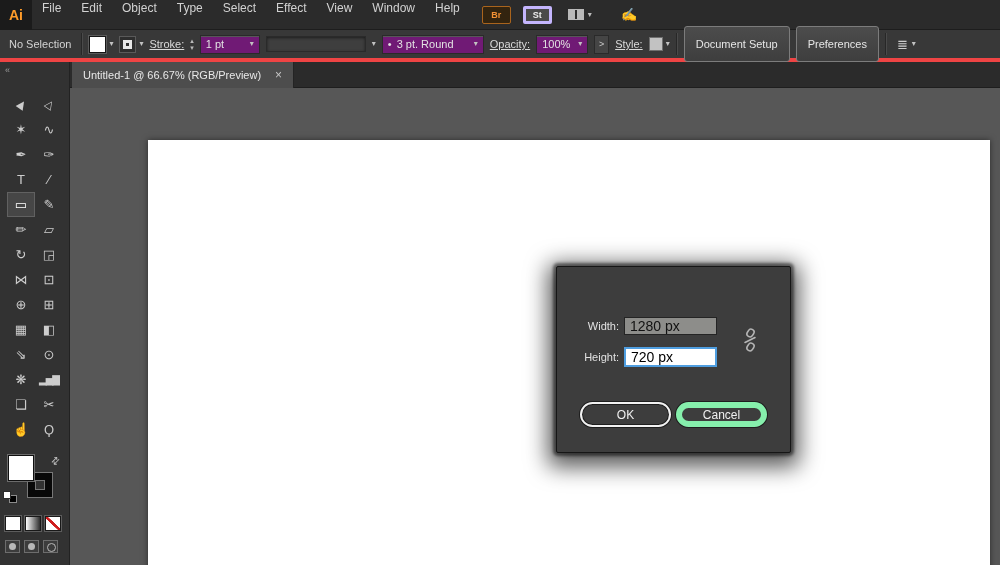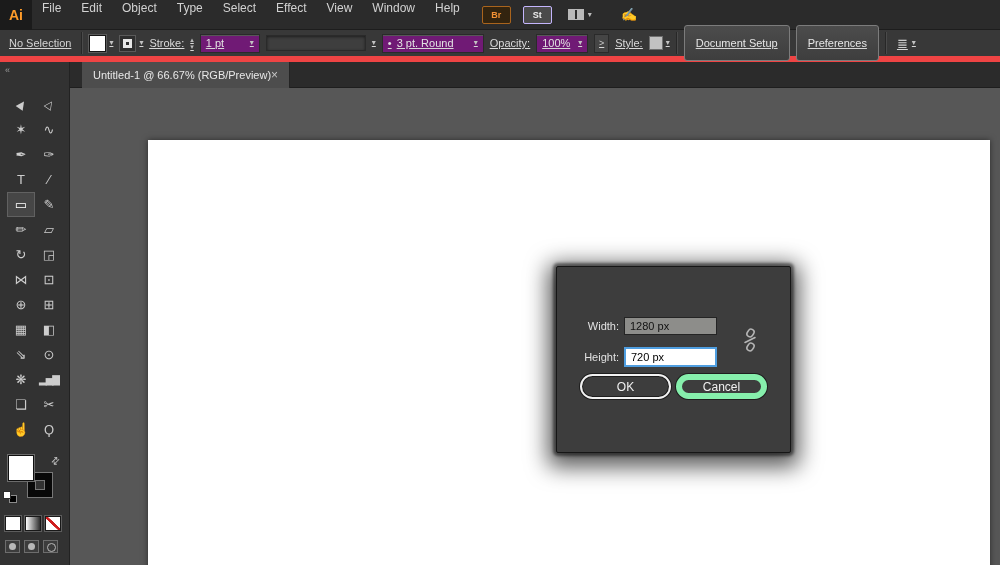--- a/index.html
+++ b/index.html
@@ -14,30 +14,30 @@
   
   .menubar { position:absolute; top:0; left:0; right:0; height:30px;
     background:#2b2b2b; border-bottom:1px solid #1d1d1d;
     display:flex; align-items:center; }
   .logo { width:32px; height:30px; background:#1b1b1b; color:#ff9c2a;
     font-weight:bold; font-size:14px; display:flex; align-items:center; justify-content:center; }
   .menu-item { padding:0 10px; height:44px; line-height:30px; font-size:12px; color:#d2d2d2; cursor:default; }
   .badge { width:29px; height:18px; font-size:9px; font-weight:bold; border-radius:2px;
     display:flex; align-items:center; justify-content:center; margin-left:12px; }
   .badge.br { color:#f29135; border:1px solid #a9641d; background:#33240f; }
-  .badge.st { color:#ededed; border:1px solid #c4b5fd; background:#4a4a4a; }
+  .badge.st { color:#ededed; border:3px solid #c4b5fd; background:#4a4a4a; }
   .arrange-icon { width:16px; height:11px; margin-left:16px; border:1px solid #b9b9b9;
     background:linear-gradient(to right,#b9b9b9 0 44%, transparent 44% 56%, #b9b9b9 56% 100%); }
   .mb-chev { font-size:8px; color:#bdbdbd; margin-left:4px; }
   .workspace-ic { margin-left:30px; font-size:13px; color:#c8c8c8; }
 
   
   .controlbar { position:absolute; top:30px; left:0; right:0; height:32px;
-    background:#383838; border-bottom:6px solid #ef4444;
-    display:flex; align-items:center; padding:0 9px; gap:6px; font-size:11px;text-decoration:underline; }
+    background:#383838; border-bottom:4px solid #ef4444;
+    display:flex; align-items:center; padding:0 9px; gap:6px; font-size:11px; }
   .vsep { width:2px; height:22px; background:linear-gradient(to right,#272727 50%,#4a4a4a 50%); flex:none; }
   .no-sel { color:#d3d3d3; margin-right:4px; white-space:nowrap; }
   .sw-ctl { display:flex; align-items:center; gap:3px; }
   .fill-sw { width:17px; height:17px; background:#fff; border:1px solid #161616; box-shadow:0 0 0 1px #5a5a5a; }
   .stroke-sw { width:17px; height:17px; background:#2e2e2e; border:1px solid #5a5a5a; position:relative; }
   .stroke-sw::after { content:""; position:absolute; inset:3px; border:3px solid #e6e6e6; }
   .chev { font-size:8px; color:#c2c2c2; line-height:1; }
   .link-label { text-decoration:underline; color:#dadada; white-space:nowrap; }
   .stepper { display:flex; flex-direction:column; gap:1px; font-size:7px; line-height:6px; color:#bbb; }
   .select { height:19px; background:#701a75; border:1px solid #2a2a2a; box-shadow:inset 0 1px 0 #575757;
@@ -53,22 +53,22 @@
   .style-sw { width:14px; height:14px; background:#c2c2c2; border:1px solid #6f6f6f; }
   .cb-btn { height:36px; padding:0 11px; border:1px solid #7c7c7c; border-radius:3px;
     background:linear-gradient(#4c4c4c,#3e3e3e); color:#e6e6e6; font-size:11px;
     display:flex; align-items:center; white-space:nowrap; }
   .align-ctl { display:flex; align-items:center; gap:4px; color:#cccccc; margin-left:4px; font-size:13px; }
 
   
   .tabbar { position:absolute; top:62px; left:70px; right:0; height:26px;
     background:#2b2b2b; border-bottom:1px solid #1e1e1e; display:flex; }
   .tab { height:26px; background:#4d4d4d; border-right:1px solid #242424;
-    display:flex; align-items:center; padding:0 11px; 
-    font-size:11px; color:#e8e8e8; margin-left:12px; }
+    display:flex; align-items:center; padding:0 11px; gap:14px;
+    font-size:11px; color:#e8e8e8; margin-left:2px; }
   .tab-close { color:#c6c6c6; font-size:12px; line-height:1; }
 
   
   .toolbar { position:absolute; top:62px; left:0; width:70px; bottom:0;
     background:#323232; border-right:1px solid #222; }
   .collapse { position:absolute; top:3px; left:5px; font-size:9px; color:#9c9c9c; letter-spacing:-1px; }
   .tools { position:absolute; top:30px; left:7px; width:56px;
     display:grid; grid-template-columns:28px 28px; }
   .tool { height:25px; display:flex; align-items:center; justify-content:center;
     font-size:13px; color:#cdcdcd; }
@@ -108,25 +108,25 @@
     box-shadow:0 0 3px 3px rgba(0,0,0,.5), 0 6px 22px 8px rgba(0,0,0,.65); }
   .dlg-title { height:26px; background:linear-gradient(#e6f0f9,#b4c8da);
     border-bottom:1px solid #7f93a6; border-radius:2px 2px 0 0;
     display:flex; align-items:center; padding:0 12px;
     color:#1b2633; font-size:12px; }
   .f-row { position:absolute; left:0; right:0; height:20px; }
   .f-row.r1 { top:50px; } .f-row.r2 { top:81px; }
   .f-label { position:absolute; left:0; top:3px; width:62px; text-align:right;
     color:#e2e2e2; font-size:11px; }
   .f-input { position:absolute; left:67px; top:0; width:93px; height:18px;
-    font-family:"Liberation Sans", sans-serif; font-size:11px;
+    font-family:"Liberation Sans", sans-serif; font-size:14px;
     border:1px solid #242424; background:#8d8d8a; color:#121212; padding:0 5px; outline:none; }
   .f-input.focused { background:#ffffff; color:#000; border:2px solid #4f9ee0; height:20px; top:-1px; }
   .link-ic { position:absolute; right:31px; top:60px; width:18px; height:26px; }
-  .btn-row { position:absolute; left:23px; top:107px; display:flex; gap:5px; }
+  .btn-row { position:absolute; left:23px; top:135px; display:flex; gap:5px; }
   .dlg-btn { width:91px; height:25px; border-radius:13px; background:#3d3d3d;
     color:#efefef; font-size:12px; display:flex; align-items:center; justify-content:center; }
   .dlg-btn.ok { border:2px solid #f2f2f2; box-shadow:0 0 0 1px #1e1e1e, inset 0 0 0 1px #1e1e1e; }
   .dlg-btn.cancel { border:6px solid #86efac; box-shadow:0 0 0 1px #1e1e1e; }
 </style>
 </head>
 <body>
 
 <div id="app">
 

